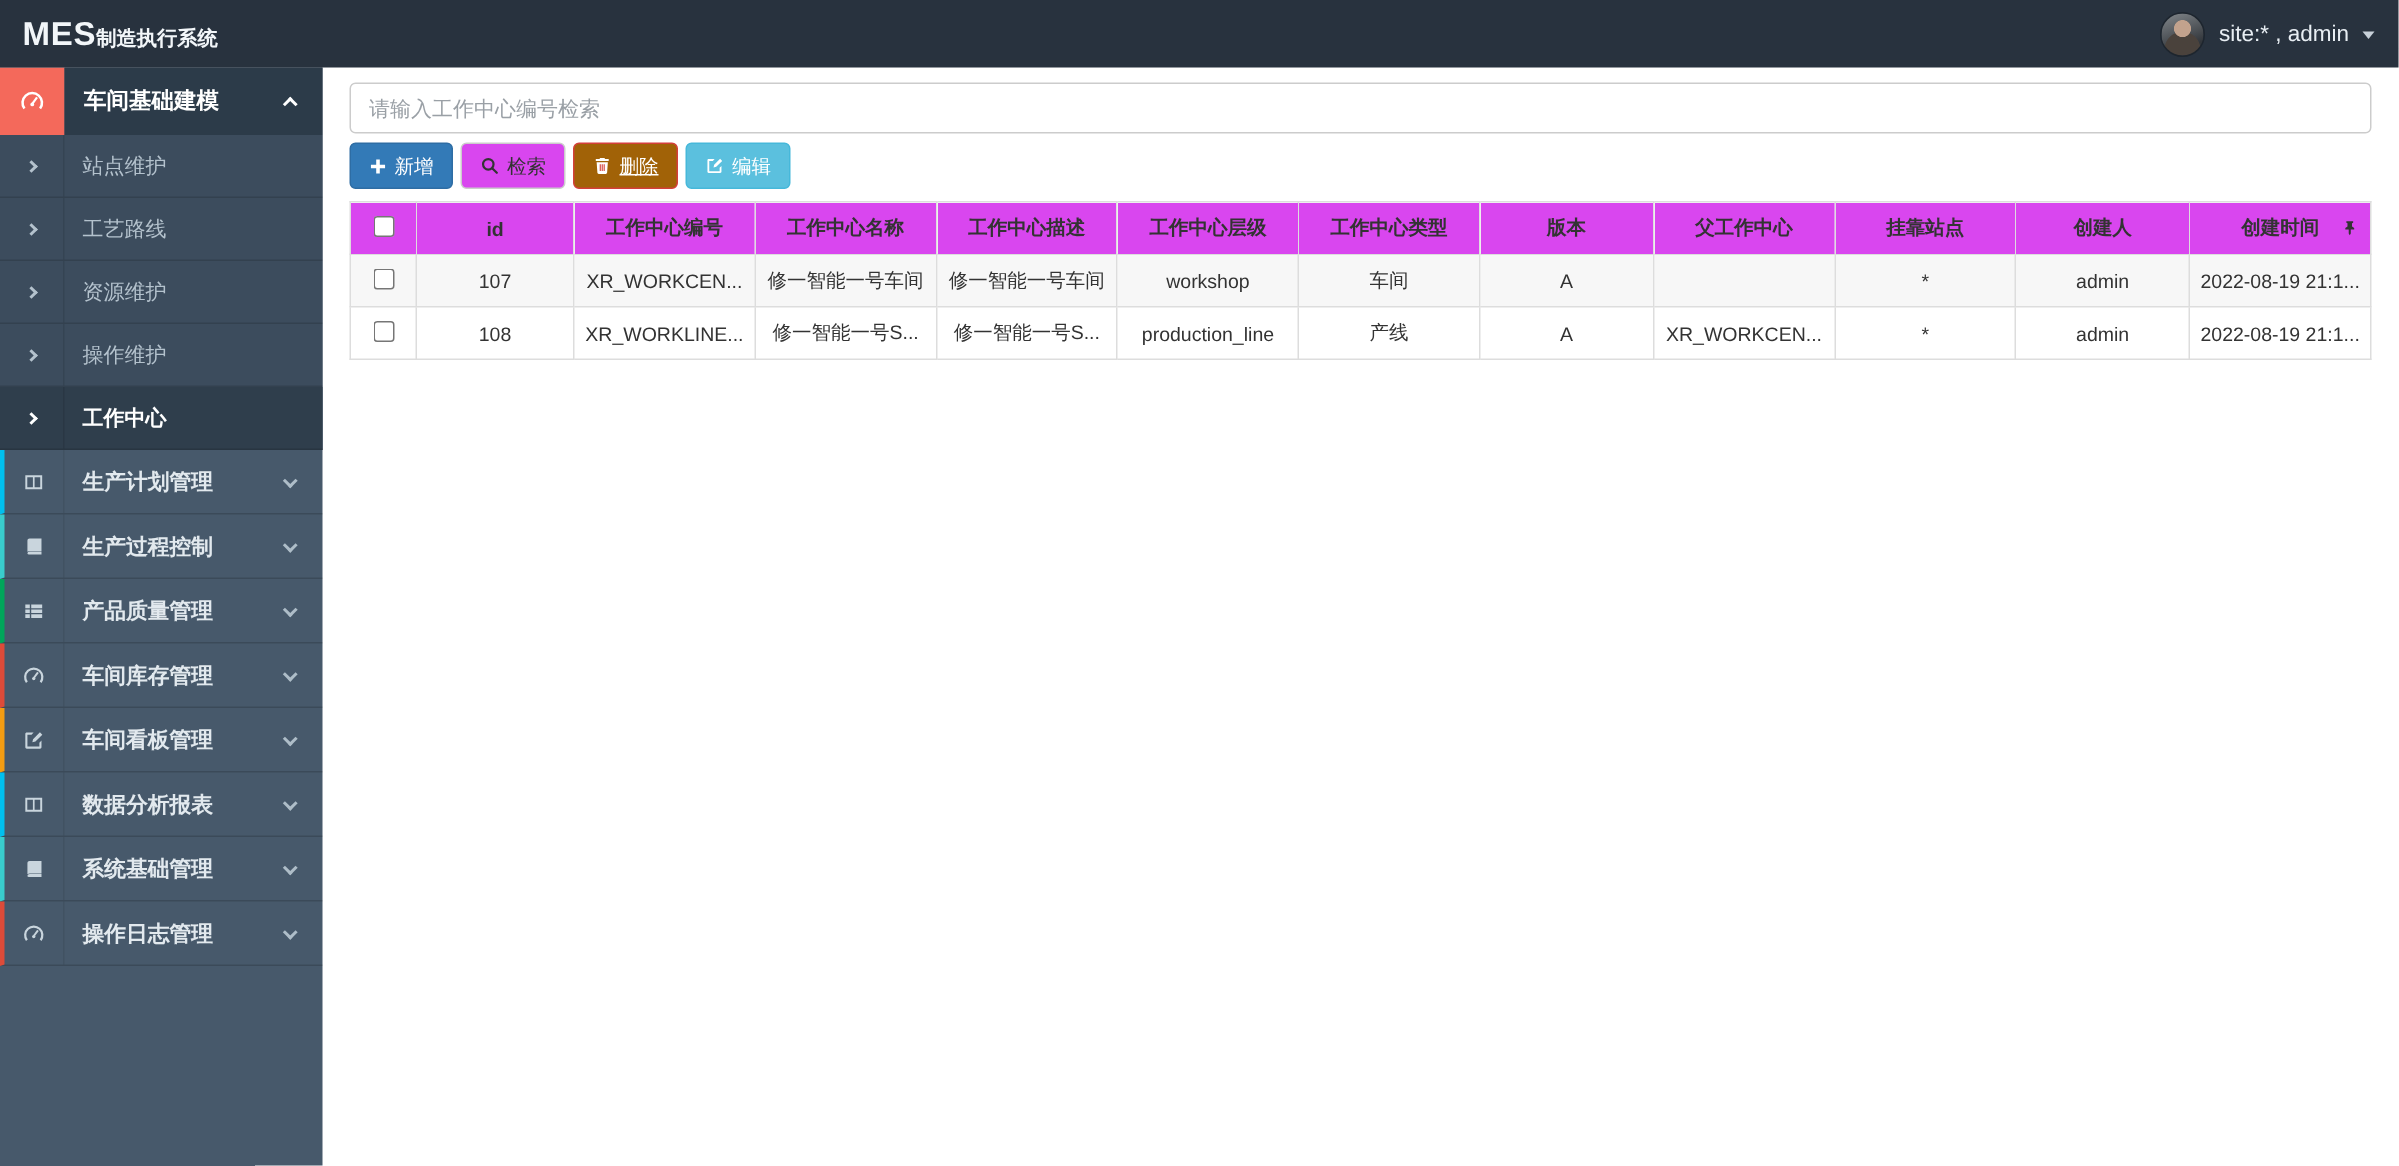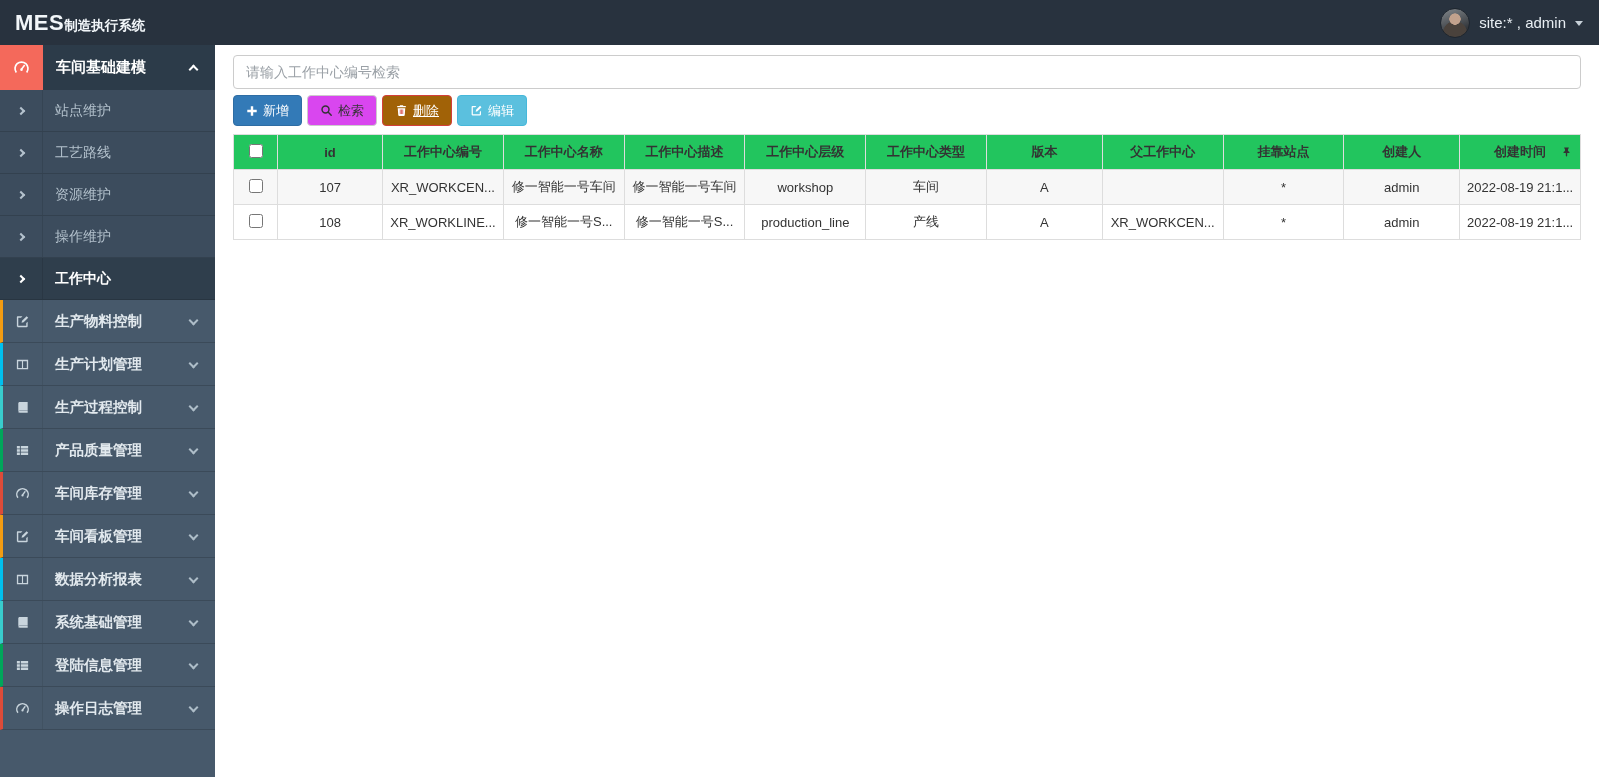--- a/index.html
+++ b/index.html
@@ -70,21 +70,21 @@
     display:inline-flex; align-items:center; gap:5px; border:1px solid transparent; line-height:1; }
   .btn-primary { background:#337ab7; border-color:#2e6da4; color:#fff; }
   .btn-default { background:#d946ef; border-color:#ccc; color:#333; }
   .btn-danger  { background:#a16207; border-color:#d43f3a; color:#fff;text-decoration:underline; }
   .btn-info    { background:#5bc0de; border-color:#46b8da; color:#fff; }
 
   table.grid { margin-top:8px; width:100%; border-collapse:collapse; table-layout:fixed;
     font-size:13px; color:#333; }
   .grid th, .grid td { border:1px solid #ddd; text-align:center; padding:8px 6px;
     overflow:hidden; white-space:nowrap; text-overflow:ellipsis; }
-  .grid th { font-weight:bold; position:relative; background:#22c55e; }
+  .grid th { font-weight:bold; position:relative; background:#d946ef; }
   .grid tbody tr:nth-child(odd) { background:#f7f7f7; }
   .grid input[type=checkbox] { width:14px; height:14px; cursor:pointer; }
   .pin-ico { position:absolute; right:8px; top:50%; transform:translateY(-50%); color:#333; display:flex; }
 
   .table-footer { margin-top:16px; display:flex; justify-content:space-between; align-items:center; }
   .summary { color:#337ab7; font-size:13px; }
   .pager { display:flex; }
   .pg { min-width:46px; height:30px; padding:0 13px; display:flex; align-items:center; justify-content:center;
     border:1px solid #ddd; background:#fff; color:#999; font-size:13px; margin-left:-1px; cursor:pointer; }
   .pg.first { border-radius:4px 0 0 4px; margin-left:0; }
@@ -151,30 +151,20 @@
     </li>
     <li class="submenu-item active">
       <span class="arrow-col">
           <span class="chev right"></span>
         </span>
       <span class="sub-label">工作中心</span>
     </li>
   </ul>
 
   <ul class="mainmenu">
-    <li class="menu-parent" style="border-left-color: rgb(243, 156, 18);">
-      <span class="icon-col">
-        <svg width="15" height="15" viewBox="0 0 16 16" fill="currentColor">
-            <path d="M13.5 8.2V13c0 .55-.45 1-1 1H3c-.55 0-1-.45-1-1V3.5c0-.55.45-1 1-1h4.9L6.4 4H3.5v8.5H12V9.7l1.5-1.5z"></path>
-            <path d="M7 9.4l.5-2.2 4.9-4.9 1.7 1.7-4.9 4.9-2.2.5z"></path>
-          </svg>
-      </span>
-      <span class="label">生产物料控制</span>
-      <span class="chev down"></span>
-    </li>
     <li class="menu-parent" style="border-left-color: rgb(0, 192, 239);">
       <span class="icon-col">
         <svg width="15" height="15" viewBox="0 0 16 16" fill="currentColor" fill-rule="evenodd">
             <path d="M2 3h12v10H2V3zm1.4 1.4v7.2h4V4.4h-4zm5.2 0v7.2h4V4.4h-4z"></path>
           </svg>
       </span>
       <span class="label">生产计划管理</span>
       <span class="chev down"></span>
     </li>
     <li class="menu-parent" style="border-left-color: rgb(57, 204, 204);">
@@ -227,29 +217,20 @@
       <span class="chev down"></span>
     </li>
     <li class="menu-parent" style="border-left-color: rgb(57, 204, 204);">
       <span class="icon-col">
         <svg width="15" height="15" viewBox="0 0 16 16" fill="currentColor">
             <path d="M5 2.2h8.5v8.9H5.2c-.6 0-1.2.2-1.7.5V3.7c0-.85.65-1.5 1.5-1.5z"></path>
             <path d="M3.5 12.9c0-.85.75-1.5 1.6-1.5h8.4v2.1H5.1c-.9 0-1.6-.25-1.6-.6z"></path>
           </svg>
       </span>
       <span class="label">系统基础管理</span>
-      <span class="chev down"></span>
-    </li>
-    <li class="menu-parent" style="border-left-color: rgb(0, 166, 90);">
-      <span class="icon-col">
-        <svg width="15" height="15" viewBox="0 0 16 16" fill="currentColor">
-            <path d="M2 3.2h3.2v2.6H2zM6.2 3.2H14v2.6H6.2zM2 6.7h3.2v2.6H2zM6.2 6.7H14v2.6H6.2zM2 10.2h3.2v2.6H2zM6.2 10.2H14v2.6H6.2z"></path>
-          </svg>
-      </span>
-      <span class="label">登陆信息管理</span>
       <span class="chev down"></span>
     </li>
     <li class="menu-parent" style="border-left-color: rgb(221, 75, 57);">
       <span class="icon-col">
         <svg width="15" height="15" viewBox="0 0 16 16" fill="none" stroke="currentColor" stroke-width="1.6">
             <path d="M3.1 12.6a6.1 6.1 0 1 1 9.8 0"></path>
             <path d="M8 9.6 11 5.6" stroke-width="1.4"></path>
             <circle cx="8" cy="10" r="1.2" fill="currentColor" stroke="none"></circle>
           </svg>
       </span>

